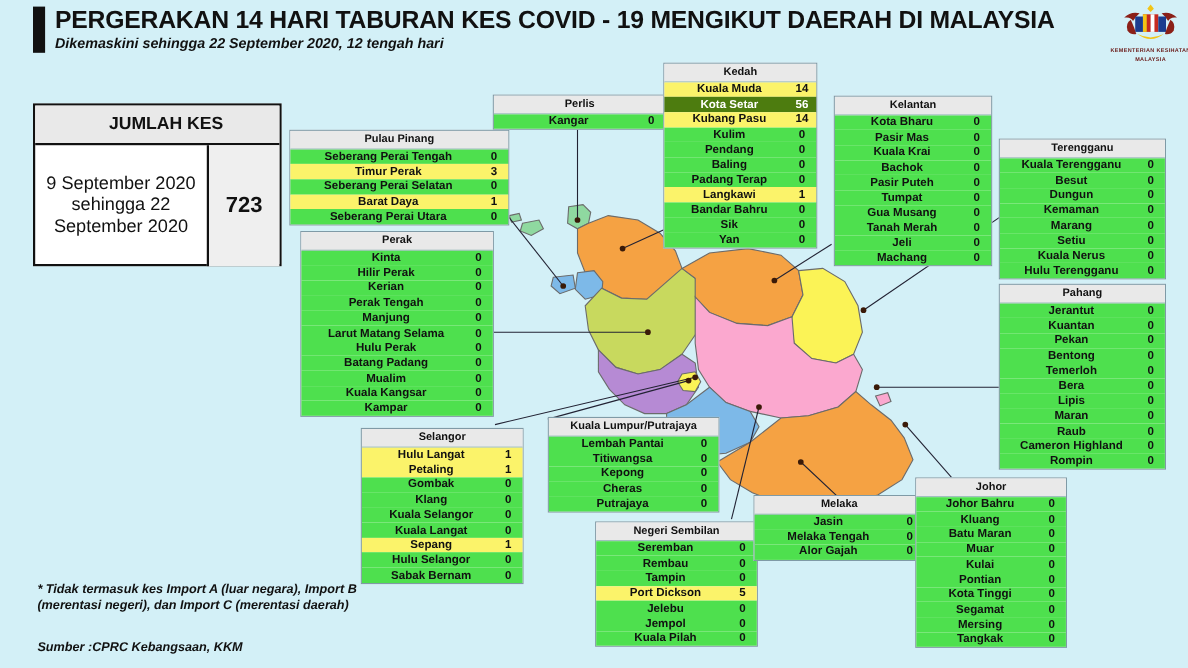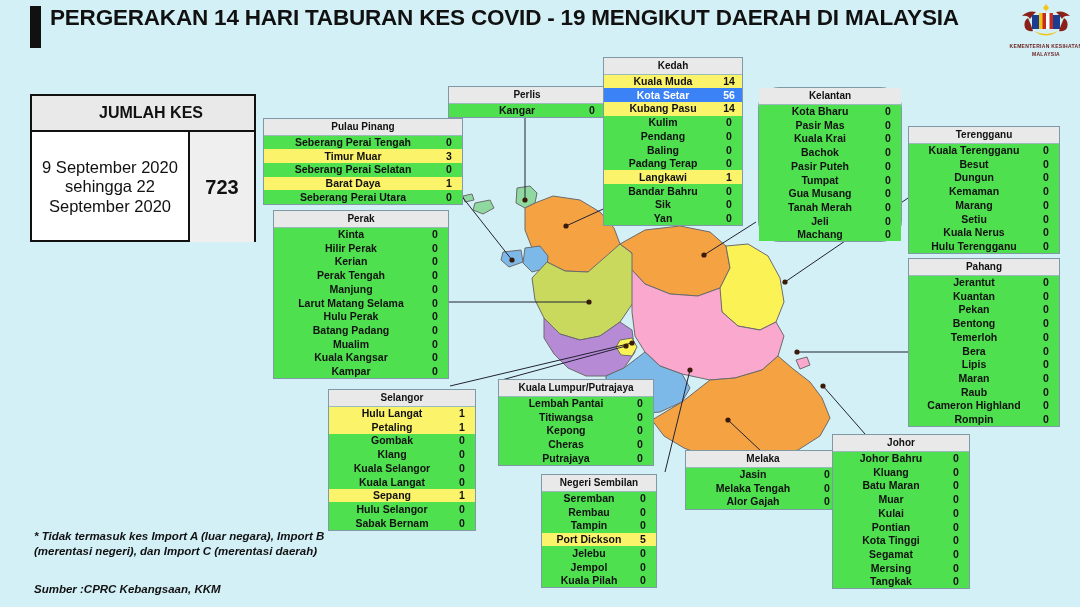--- a/index.html
+++ b/index.html
@@ -90,21 +90,21 @@
   }
   .tbl-row {
     display: flex; align-items: center;
     font-size: 10.5px; color: #111; font-weight: bold;
     line-height: 1; padding: 1.6px 0;
   }
   .tbl-row .nm { flex: 1; text-align: center; padding-left: 6px; }
   .tbl-row .vl { width: 26px; text-align: center; }
   .c-green  { background: #4ee04e; }
   .c-yellow { background: #fbf36a; }
-  .c-red    { background: #3b82f6; color: #fff; }
+  .c-red    { background: #4d7c0f; color: #fff; }
 
   
   .mapwrap { position: absolute; left: 0; top: 0; width: 1080px; height: 607px;
              pointer-events: none; }
 
   .leader { stroke: #223; stroke-width: 1; fill: none; }
   .leaderdot { fill: #3a1a08; }
 </style>
 </head>
 <body>
@@ -191,20 +191,21 @@
       <path class="leader" d="M742,452 L708,420"></path>
       <circle class="leaderdot" cx="708" cy="420" r="2.6"></circle>
 
       <path class="leader" d="M845,434 L803,386"></path>
       <circle class="leaderdot" cx="803" cy="386" r="2.6"></circle>
     </g>
   </svg>
 
   <div class="hdr-bar"></div>
   <div class="hdr-title">PERGERAKAN 14 HARI TABURAN KES COVID - 19 MENGIKUT DAERAH DI MALAYSIA</div>
+  <div class="hdr-sub">Dikemaskini sehingga 22 September 2020, 12 tengah hari</div>
 
   <div class="emblem">
     <svg width="64" height="40" viewBox="0 0 64 40" xmlns="http://www.w3.org/2000/svg">
       <path d="M32 2 l3 4 -3 3 -3-3 z" fill="#f2c416"></path>
       <path d="M22 10 q-8 -2 -14 4 q6 -1 8 3 l3 -4 z" fill="#8b2018"></path>
       <path d="M42 10 q8 -2 14 4 q-6 -1 -8 3 l-3 -4 z" fill="#8b2018"></path>
       <rect x="25" y="11" width="14" height="16" fill="#c62b20"></rect>
       <rect x="25" y="11" width="3.5" height="16" fill="#f2c416"></rect>
       <rect x="32" y="11" width="3.5" height="16" fill="#fff"></rect>
       <rect x="18" y="13" width="7" height="14" fill="#1b3d8f"></rect>
@@ -283,21 +284,21 @@
         <span class="vl">0</span>
       </div>
     </div>
   <div class="tbl" style="left:243px; top:118px; width:200px;">
       <div class="tbl-hd">Pulau Pinang</div>
       <div class="tbl-row c-green">
         <span class="nm">Seberang Perai Tengah</span>
         <span class="vl">0</span>
       </div>
       <div class="tbl-row c-yellow">
-        <span class="nm">Timur Muar</span>
+        <span class="nm">Timur Perak</span>
         <span class="vl">3</span>
       </div>
       <div class="tbl-row c-green">
         <span class="nm">Seberang Perai Selatan</span>
         <span class="vl">0</span>
       </div>
       <div class="tbl-row c-yellow">
         <span class="nm">Barat Daya</span>
         <span class="vl">1</span>
       </div>
@@ -346,21 +347,21 @@
       </div>
       <div class="tbl-row c-green">
         <span class="nm">Kuala Kangsar</span>
         <span class="vl">0</span>
       </div>
       <div class="tbl-row c-green">
         <span class="nm">Kampar</span>
         <span class="vl">0</span>
       </div>
     </div>
-  <div class="tbl" style="left:738px; top:87px; width:144px;border-radius:21px;">
+  <div class="tbl" style="left:738px; top:87px; width:144px;">
       <div class="tbl-hd">Kelantan</div>
       <div class="tbl-row c-green">
         <span class="nm">Kota Bharu</span>
         <span class="vl">0</span>
       </div>
       <div class="tbl-row c-green">
         <span class="nm">Pasir Mas</span>
         <span class="vl">0</span>
       </div>
       <div class="tbl-row c-green">
@@ -533,21 +534,21 @@
       </div>
       <div class="tbl-row c-green">
         <span class="nm">Cheras</span>
         <span class="vl">0</span>
       </div>
       <div class="tbl-row c-green">
         <span class="nm">Putrajaya</span>
         <span class="vl">0</span>
       </div>
     </div>
-  <div class="tbl" style="left:521px; top:474px; width:116px;">
+  <div class="tbl" style="left:521px; top:474px; width:148px;">
       <div class="tbl-hd">Negeri Sembilan</div>
       <div class="tbl-row c-green">
         <span class="nm">Seremban</span>
         <span class="vl">0</span>
       </div>
       <div class="tbl-row c-green">
         <span class="nm">Rembau</span>
         <span class="vl">0</span>
       </div>
       <div class="tbl-row c-green">

